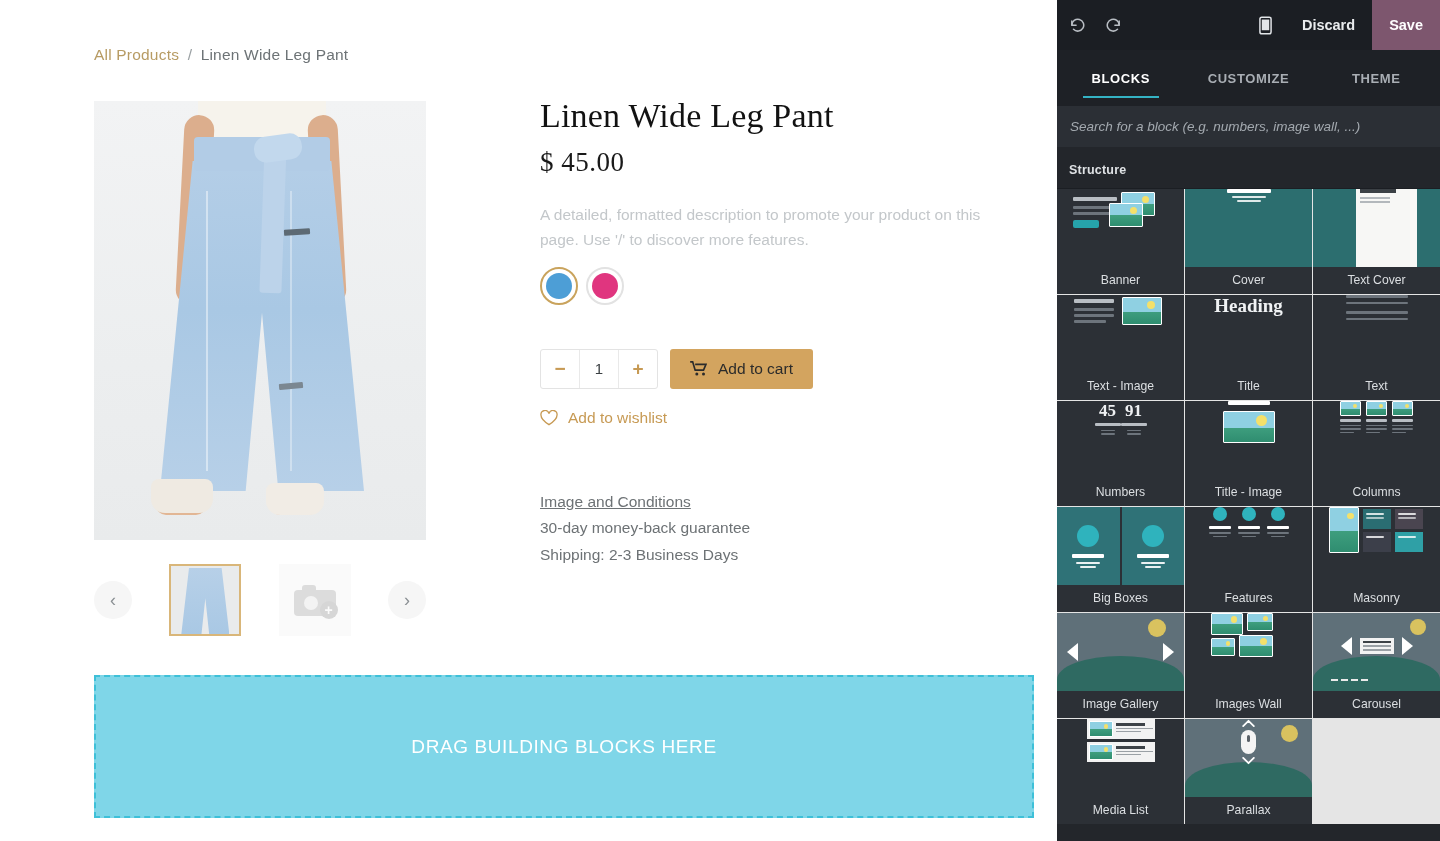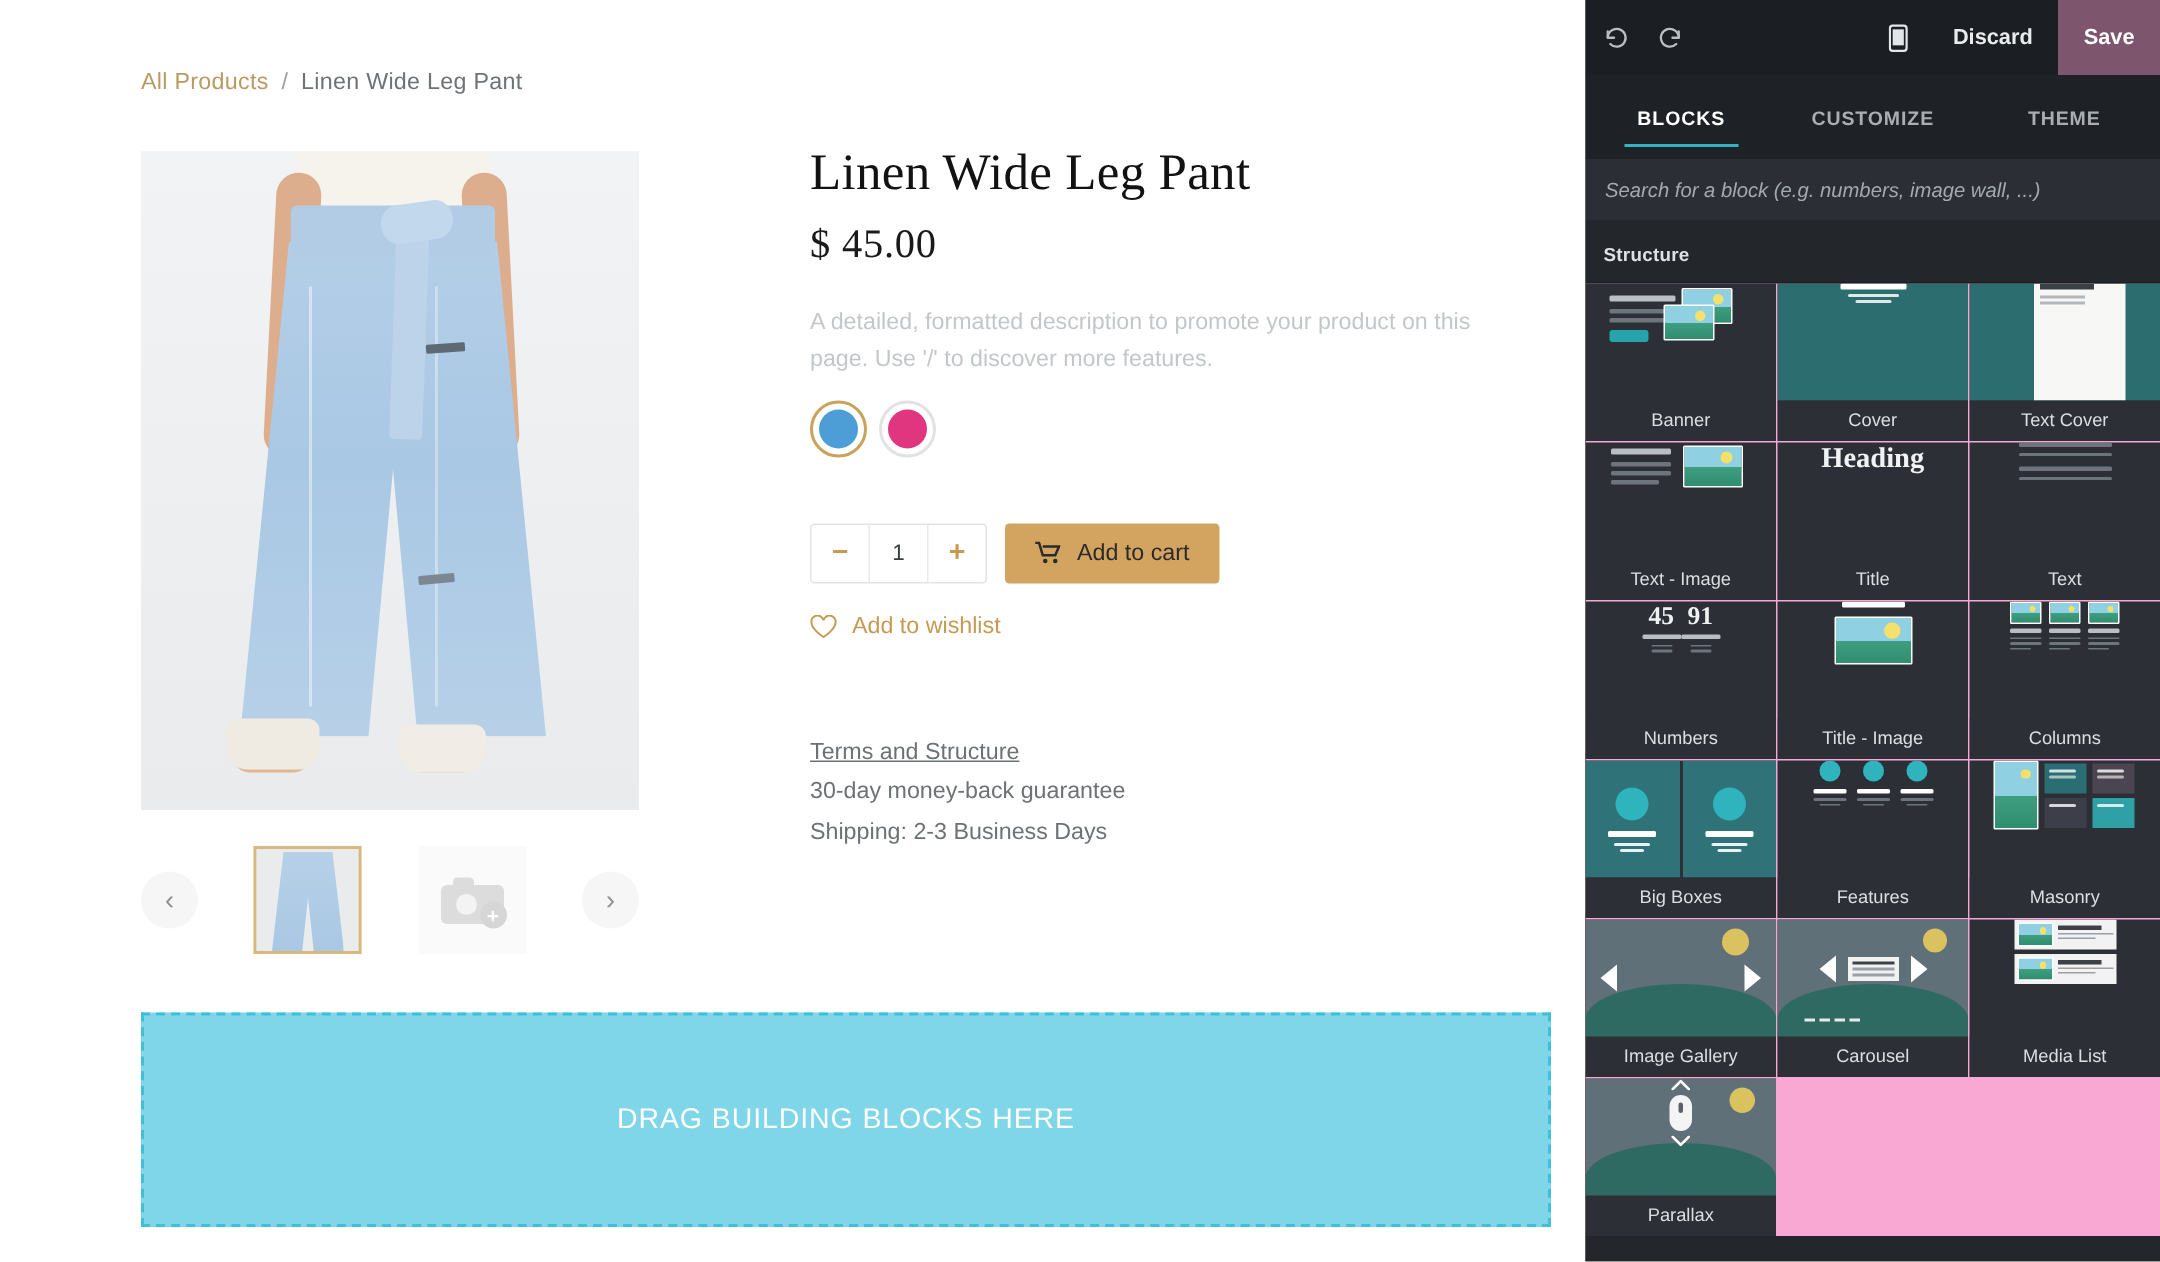--- a/index.html
+++ b/index.html
@@ -207,21 +207,21 @@
   }
   .searchbar input::placeholder { color: #a3a9af; font-style: italic; }
 
   .panel-body { flex: 1; overflow: hidden; background: #23262b; }
   .group-title {
     font-size: 12.5px; font-weight: 700; color: #dfe2e5;
     padding: 16px 12px 11px 12px; letter-spacing:.2px;
   }
   .grid {
     display: grid; grid-template-columns: repeat(3, 1fr);
-    gap: 1px; background: #f9a8d4; border-top: 1px solid #1b1e23;
+    gap: 1px; background: #e5e5e5; border-top: 1px solid #1b1e23;
   }
   .cell {
     background: #2c3036; height: 105px;
     display: flex; flex-direction: column; align-items: stretch;
     cursor: pointer; overflow: hidden;
   }
   .cell-art {
     flex: 1; position: relative; overflow: hidden;
     display: flex; align-items: flex-start; justify-content: center;
   }
@@ -345,21 +345,21 @@
       </div>
 
       <div class="wishlist">
         <svg width="18" height="16" viewBox="0 0 20 18">
           <path d="M10 16.5S1 10.8 1 5.9A4.6 4.6 0 0 1 10 4a4.6 4.6 0 0 1 9 1.9c0 4.9-9 10.6-9 10.6z" fill="none" stroke="#c79a54" stroke-width="1.5"></path>
         </svg>
         <span>Add to wishlist</span>
       </div>
 
       <div class="fineprint">
-        <div><a href="#">Terms and Structure</a></div>
+        <div><a href="#">Image and Conditions</a></div>
         <div>30-day money-back guarantee</div>
         <div>Shipping: 2-3 Business Days</div>
       </div>
     </div>
 
     <div class="dropzone" style="background: rgb(127, 214, 232); border-color: rgb(62, 192, 216);">
       <span>DRAG BUILDING BLOCKS HERE</span>
     </div>
   </div>
 
@@ -605,20 +605,31 @@
             <div class="hill" style="background:#2f6a62;"></div>
             <div class="sun" style="right:18px;top:6px;width:18px;height:18px;background:#d9c25f;"></div>
             <div style="position:absolute;left:0;right:0;top:50%;transform:translateY(-50%);display:flex;justify-content:space-between;padding:0 10px;">
               <span class="arrowL"></span>
               <span class="arrowR"></span>
             </div>
           </div>
           <div class="cell-label">Image Gallery</div>
         </div>
 
+        <div class="cell">
+          <div class="cell-art">
+            <div style="position:relative;width:76px;height:46px;">
+              <div class="mini-img" style="position:absolute;left:0;top:0;width:32px;height:22px;"></div>
+              <div class="mini-img" style="position:absolute;left:36px;top:0;width:26px;height:18px;"></div>
+              <div class="mini-img" style="position:absolute;left:0;top:25px;width:24px;height:18px;"></div>
+              <div class="mini-img" style="position:absolute;left:28px;top:22px;width:34px;height:22px;"></div>
+            </div>
+          </div>
+          <div class="cell-label">Images Wall</div>
+        </div>
 
         <div class="cell">
           <div class="cell-art">
             <div class="slate-bg"></div>
             <div class="hill" style="background:#2f6a62;"></div>
             <div class="sun" style="right:14px;top:6px;width:16px;height:16px;background:#d9c25f;"></div>
             <div style="position:absolute;left:0;right:0;top:42%;transform:translateY(-50%);display:flex;align-items:center;justify-content:center;gap:8px;">
               <span class="arrowL"></span>
               <div style="width:34px;background:#f2f2f2;padding:3px;">
                 <div style="height:2.5px;background:#3d4247;margin-bottom:2px;"></div>

